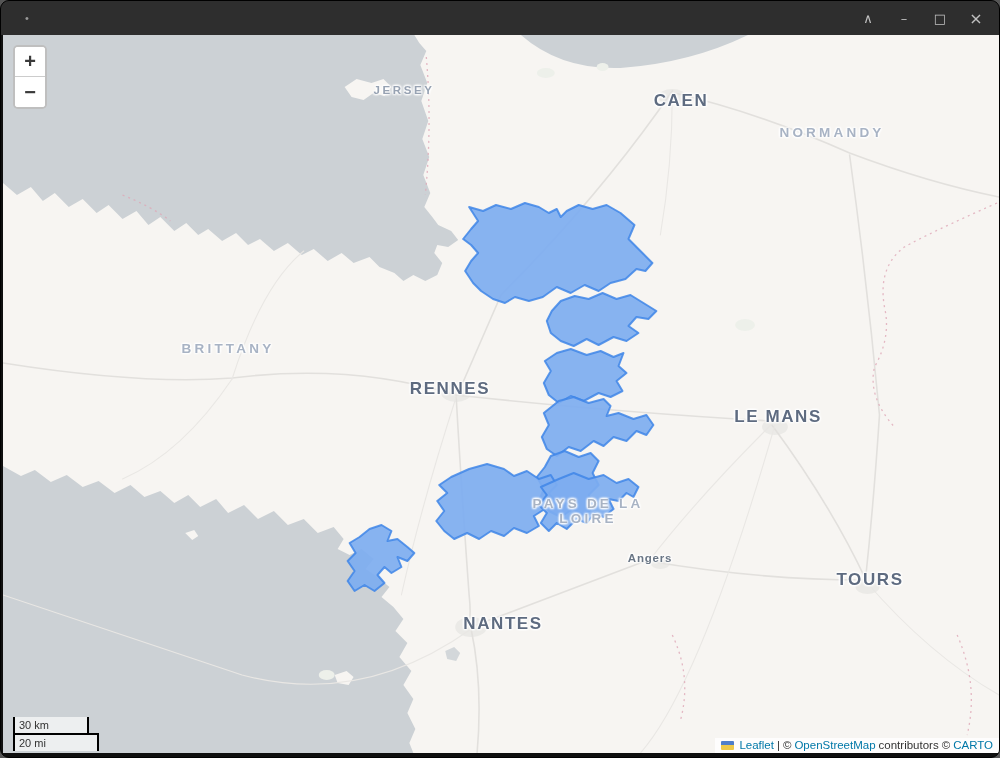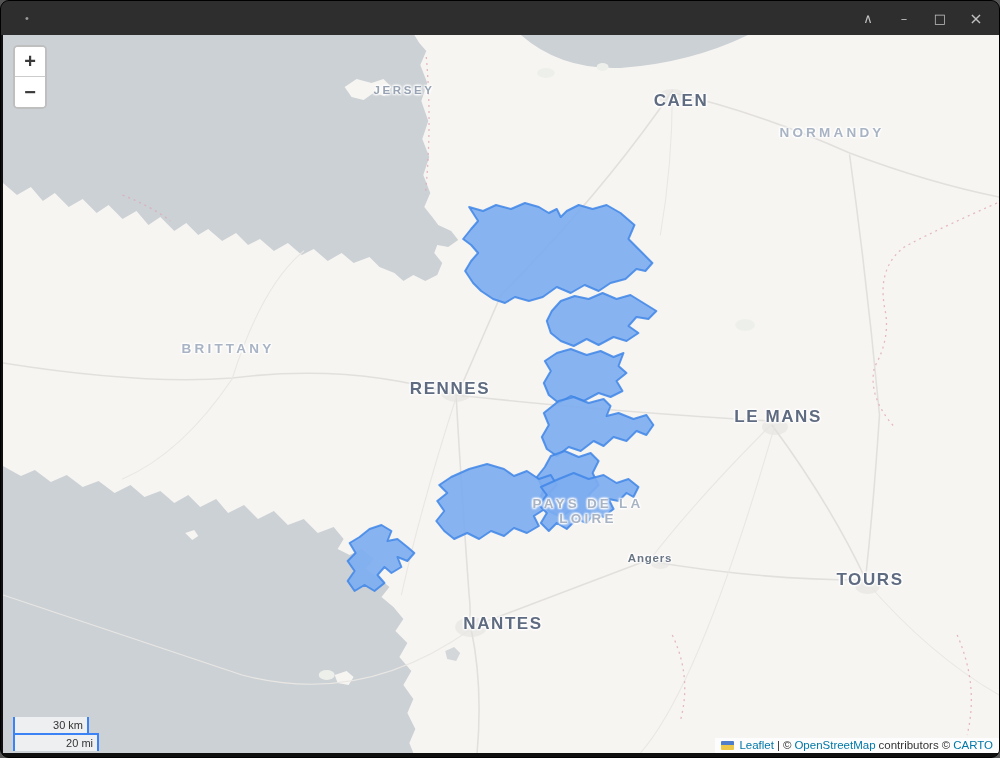--- a/index.html
+++ b/index.html
@@ -69,24 +69,24 @@
     background:#fff; z-index:5;
   }
   .zoom-btn {
     width:100%; height:30px; display:flex; align-items:center; justify-content:center;
     background:#fff; border:none; font-size:20px; font-weight:bold; color:#3a3a3a; cursor:pointer;
     font-family:"Liberation Sans", sans-serif;
   }
   .zoom-btn:first-child { border-bottom:1px solid #ccc; }
 
   
-  .scale-control { position:absolute; left:10px; bottom:2px; z-index:5;text-align:right; }
+  .scale-control { position:absolute; left:10px; bottom:2px; z-index:5; }
   .scale-line {
     background:rgba(255,255,255,.65); color:#333; font-size:11px; line-height:1.35;
-    padding:1px 4px 0 4px; border:2px solid #3b82f6; white-space:nowrap; overflow:hidden;
+    padding:1px 4px 0 4px; border:2px solid #000000; white-space:nowrap; overflow:hidden;
   }
   .scale-line.km { width:76px; border-top:none; }
   .scale-line.mi { width:86px; border-bottom:none; margin-top:-2px; }
 
   
   .attribution {
     position:absolute; right:0; bottom:0; z-index:5;
     background:rgba(255,255,255,.8); padding:1px 6px 2px 6px;
     font-size:11.5px; color:#333; display:flex; align-items:center; gap:3px;
   }

